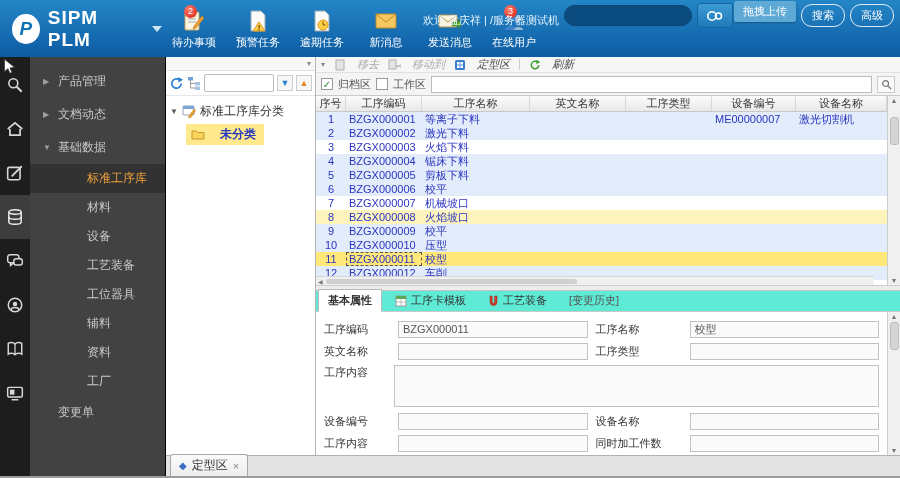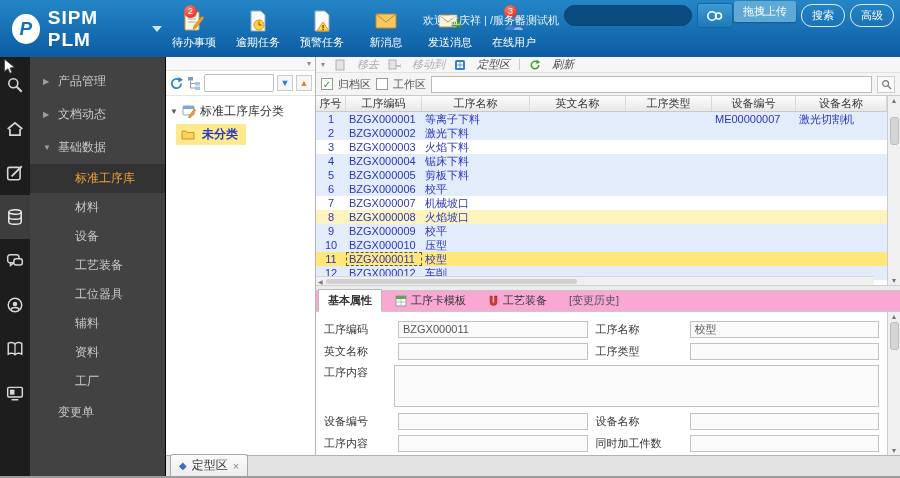--- a/index.html
+++ b/index.html
@@ -30,38 +30,38 @@
   .body-row { flex:1; display:flex; min-height:0; }
 
   .iconstrip { width:30px; background:#1d1d1d; display:flex; flex-direction:column; align-items:center; padding-top:6px; position:relative; flex-shrink:0; }
   .strip-cell { width:30px; height:44px; display:flex; align-items:center; justify-content:center; }
   .strip-cell.active { background:#3d3d3d; }
   .cursor-overlay { position:absolute; left:2px; top:1px; }
 
   .menu { width:135px; background:#424242; color:#c9c9c9; padding-top:8px; font-size:12px; flex-shrink:0; }
   .menu-item { display:flex; align-items:center; gap:6px; cursor:pointer; }
   .menu-item[data-type="section"] { padding:8px 6px 8px 13px; }
-  .menu-item[data-type="sub"] { padding:6px 6px 6px 30px; }
+  .menu-item[data-type="sub"] { padding:6px 6px 6px 42px; }
   .menu-item .arr { font-size:8px; color:#9f9f9f; width:9px; display:inline-block; }
   .menu-item[data-state="selected"] { color:#f0a13c; background:#323232; }
 
   
   .workspace { flex:1; display:flex; flex-direction:column; min-width:0; border-left:1px solid #000; }
   .panes { flex:1; display:flex; min-height:0; }
 
   
   .tree-panel { width:150px; border-right:1px solid #b5b5b5; display:flex; flex-direction:column; background:#fff; flex-shrink:0; }
   .tree-topbar { height:14px; background:#f7f7f7; border-bottom:1px solid #e2e2e2; display:flex; justify-content:flex-end; align-items:center; padding-right:4px; color:#8a8a8a; font-size:8px; }
   .tree-toolbar { height:25px; display:flex; align-items:center; gap:3px; padding:0 3px; border-bottom:1px solid #e6e6e6; }
   .tree-filter { flex:1; min-width:0; height:18px; border:1px solid #bbb; border-radius:2px; font-size:11px; padding:0 3px; }
   .mini-btn { width:16px; height:16px; border:1px solid #ccc; background:#f7f7f7; display:flex; align-items:center; justify-content:center; font-size:9px; cursor:pointer; }
   .tree-body { flex:1; padding-top:5px; font-size:12px; overflow:hidden; }
   .tree-root { display:flex; align-items:center; gap:4px; padding:2px 4px; color:#333; cursor:pointer; }
   .tree-root .tarr { font-size:8px; color:#555; }
-  .tree-child { display:flex; align-items:center; gap:7px; margin:2px 0 0 10px; background:#ffe98c; padding:2px 8px 2px 5px; color:#2236c0; font-weight:bold; width:fit-content; cursor:pointer; }
+  .tree-child { display:flex; align-items:center; gap:15px; margin:2px 0 0 20px; background:#ffe98c; padding:2px 8px 2px 5px; color:#2236c0; font-weight:bold; width:fit-content; cursor:pointer; }
 
   
   .main-panel { flex:1; display:flex; flex-direction:column; min-width:0; }
   .main-toolbar { height:16px; background:#f6f6f6; border-bottom:1px solid #e0e0e0; display:flex; align-items:center; gap:9px; padding:0 5px; font-size:11px; color:#444; }
   .tb-chevron { color:#8a8a8a; font-size:8px; }
   .tbtn { display:flex; align-items:center; gap:11px; cursor:pointer;font-style:italic; }
   .tbtn.disabled { color:#aaa; cursor:default; }
   .tb-sep { width:1px; height:11px; background:#ccc; }
   .filter-row { height:23px; background:#f4f4f4; border-bottom:1px solid #c9c9c9; display:flex; align-items:center; gap:5px; padding:0 5px; font-size:11px; color:#555; }
   .cb { width:12px; height:12px; border:1px solid #999; background:#fff; display:inline-flex; align-items:center; justify-content:center; font-size:10px; color:#2d8a2d; cursor:pointer; }
@@ -84,21 +84,21 @@
   .grid-row[data-state="selected"] .c-code { outline:1px dashed #555; outline-offset:-1px; }
   .vscroll { width:13px; background:#f0f0f0; border-left:1px solid #ccc; display:flex; flex-direction:column; justify-content:space-between; align-items:center; font-size:7px; color:#777; padding:1px 0; flex-shrink:0; }
   .vthumb { width:9px; height:28px; background:#d4d4d4; border:1px solid #bdbdbd; border-radius:3px; }
   .hscroll { position:absolute; left:0; right:13px; bottom:0; height:9px; background:#f0f0f0; border-top:1px solid #d5d5d5; display:flex; align-items:center; font-size:6px; color:#777; }
   .hthumb { height:5px; width:45%; background:#d0d0d0; border-radius:3px; margin-left:3px; }
 
   .splitter { height:5px; background:#ececec; border-bottom:1px solid #c5c5c5; }
 
   
   .detail { flex:1; display:flex; flex-direction:column; min-height:0; }
-  .dtabs { height:21px; background:#f9a8d4; border-bottom:1px solid #c9c9c9; display:flex; align-items:flex-end; gap:4px; padding:0 2px; font-size:11px; color:#333;text-align:center; }
+  .dtabs { height:21px; background:#5eead4; border-bottom:1px solid #c9c9c9; display:flex; align-items:flex-end; gap:4px; padding:0 2px; font-size:11px; color:#333;text-align:center; }
   .dtab { display:flex; align-items:center; gap:4px; padding:3px 9px; cursor:pointer; }
   .dtab[data-state="active"] { background:#fff; border:1px solid #b9b9b9; border-bottom:1px solid #fff; font-weight:bold; margin-bottom:-1px; }
   .dtab .hist { color:#555; }
   .dbody { flex:1; display:flex; min-height:0; }
   .dform { flex:1; min-width:0; overflow:hidden; padding:6px 8px 0 8px; }
   .frow { display:grid; grid-template-columns:66px 1fr 86px 1fr; gap:4px 8px; height:22px; align-items:center; font-size:11px; color:#333; }
   .frow input, .fcontent textarea { height:17px; border:1px solid #c2c2c2; background:#fafafa; font-size:11px; color:#555; padding:0 4px; width:100%; font-family:"Liberation Sans", sans-serif; }
   .fcontent { display:grid; grid-template-columns:66px 1fr; gap:4px; height:48px; font-size:11px; color:#333; align-items:start; padding-top:3px; }
   .fcontent textarea { height:42px; resize:none; }
 
@@ -133,37 +133,37 @@
               <polygon points="12,16 20,6 22,8 14,18 11,19" fill="#f0a030" stroke="#b87420" stroke-width="0.6"></polygon>
             </svg>
           <span class="badge">2</span>
         </span>
         <span>待办事项</span>
       </div>
       <div class="nav-item">
         <span class="nav-ico">
           <svg width="24" height="22" viewBox="0 0 24 22">
               <path d="M5 1 h10 l4 4 v16 h-14 z" fill="#fbfbfb" stroke="#9aa7b5"></path>
+              <polygon points="13,12 19,21 7,21" fill="#ffd24a" stroke="#e0951c"></polygon>
+              <rect x="12.4" y="15" width="1.4" height="3.4" fill="#7a5200"></rect>
+              <rect x="12.4" y="19" width="1.4" height="1.4" fill="#7a5200"></rect>
+            </svg>
+        </span>
+        <span>预警任务</span>
+      </div>
+      <div class="nav-item">
+        <span class="nav-ico">
+          <svg width="24" height="22" viewBox="0 0 24 22">
+              <path d="M5 1 h10 l4 4 v16 h-14 z" fill="#fbfbfb" stroke="#9aa7b5"></path>
               <circle cx="13" cy="15" r="5" fill="#ffd24a" stroke="#e0951c"></circle>
               <line x1="13" y1="15" x2="13" y2="11.6" stroke="#7a5200"></line>
               <line x1="13" y1="15" x2="15.6" y2="15" stroke="#7a5200"></line>
             </svg>
         </span>
         <span>逾期任务</span>
-      </div>
-      <div class="nav-item">
-        <span class="nav-ico">
-          <svg width="24" height="22" viewBox="0 0 24 22">
-              <path d="M5 1 h10 l4 4 v16 h-14 z" fill="#fbfbfb" stroke="#9aa7b5"></path>
-              <polygon points="13,12 19,21 7,21" fill="#ffd24a" stroke="#e0951c"></polygon>
-              <rect x="12.4" y="15" width="1.4" height="3.4" fill="#7a5200"></rect>
-              <rect x="12.4" y="19" width="1.4" height="1.4" fill="#7a5200"></rect>
-            </svg>
-        </span>
-        <span>预警任务</span>
       </div>
       <div class="nav-item">
         <span class="nav-ico">
           <svg width="24" height="22" viewBox="0 0 24 22">
               <rect x="2" y="4" width="20" height="14" rx="1" fill="#f6c860" stroke="#c08a2a"></rect>
               <path d="M2 4 l10 8 l10 -8" fill="none" stroke="#c08a2a"></path>
             </svg>
         </span>
         <span>新消息</span>
       </div>

